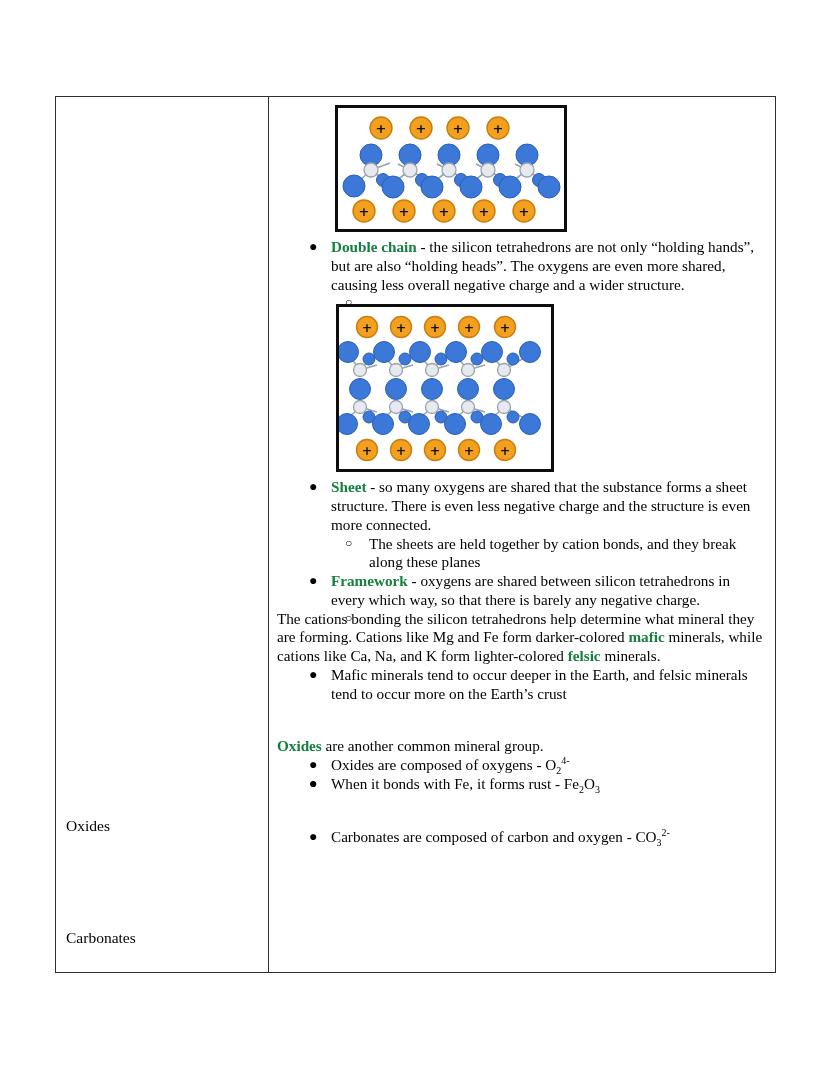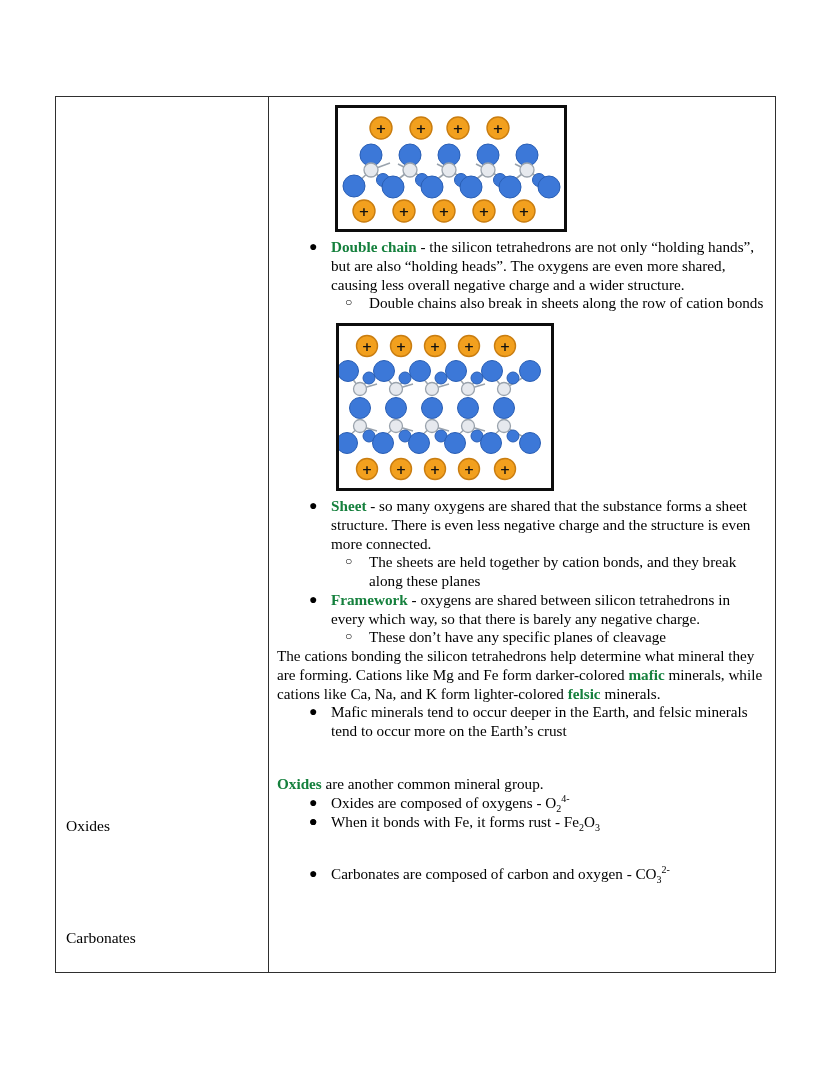--- a/index.html
+++ b/index.html
@@ -223,21 +223,20 @@
           </svg>
         </div>
 
         <ul class="l1">
           <li>
             <span class="bullet">●</span>
             <span class="red">Double chain</span><span> - </span><span>the silicon tetrahedrons are not only “holding hands”, but are also “holding heads”. The oxygens are even more shared, causing less overall negative charge and a wider structure.</span>
             <ul class="l2">
               <li>
                 <span class="bullet hollow">○</span>
-                <span>Double chains also break in sheets along the row of cation bonds</span>
               </li>
             </ul>
           </li>
         </ul>
 
         <div class="figbox fig2">
           <svg width="212" height="162" viewBox="0 0 212 162">
             <g>
               <g fill="#f2a01e" stroke="#c97d10" stroke-width="1.4">
                 <circle cx="28" cy="20" r="10.5"></circle>
@@ -368,21 +367,20 @@
                 <span>The sheets are held together by cation bonds, and they break along these planes</span>
               </li>
             </ul>
           </li>
           <li>
             <span class="bullet">●</span>
             <span class="red">Framework</span><span> - </span><span>oxygens are shared between silicon tetrahedrons in every which way, so that there is barely any negative charge.</span>
             <ul class="l2">
               <li>
                 <span class="bullet hollow">○</span>
-                <span>These don’t have any specific planes of cleavage</span>
               </li>
             </ul>
           </li>
         </ul>
 
         <p class="para"><span>The cations bonding the silicon tetrahedrons help determine what mineral they are forming. Cations like Mg and Fe form darker-colored </span><span class="red">mafic</span><span> minerals, while cations like Ca, Na, and K form lighter-colored </span><span class="red">felsic</span><span> minerals.</span></p>
 
         <ul class="l1">
           <li>
             <span class="bullet">●</span>

